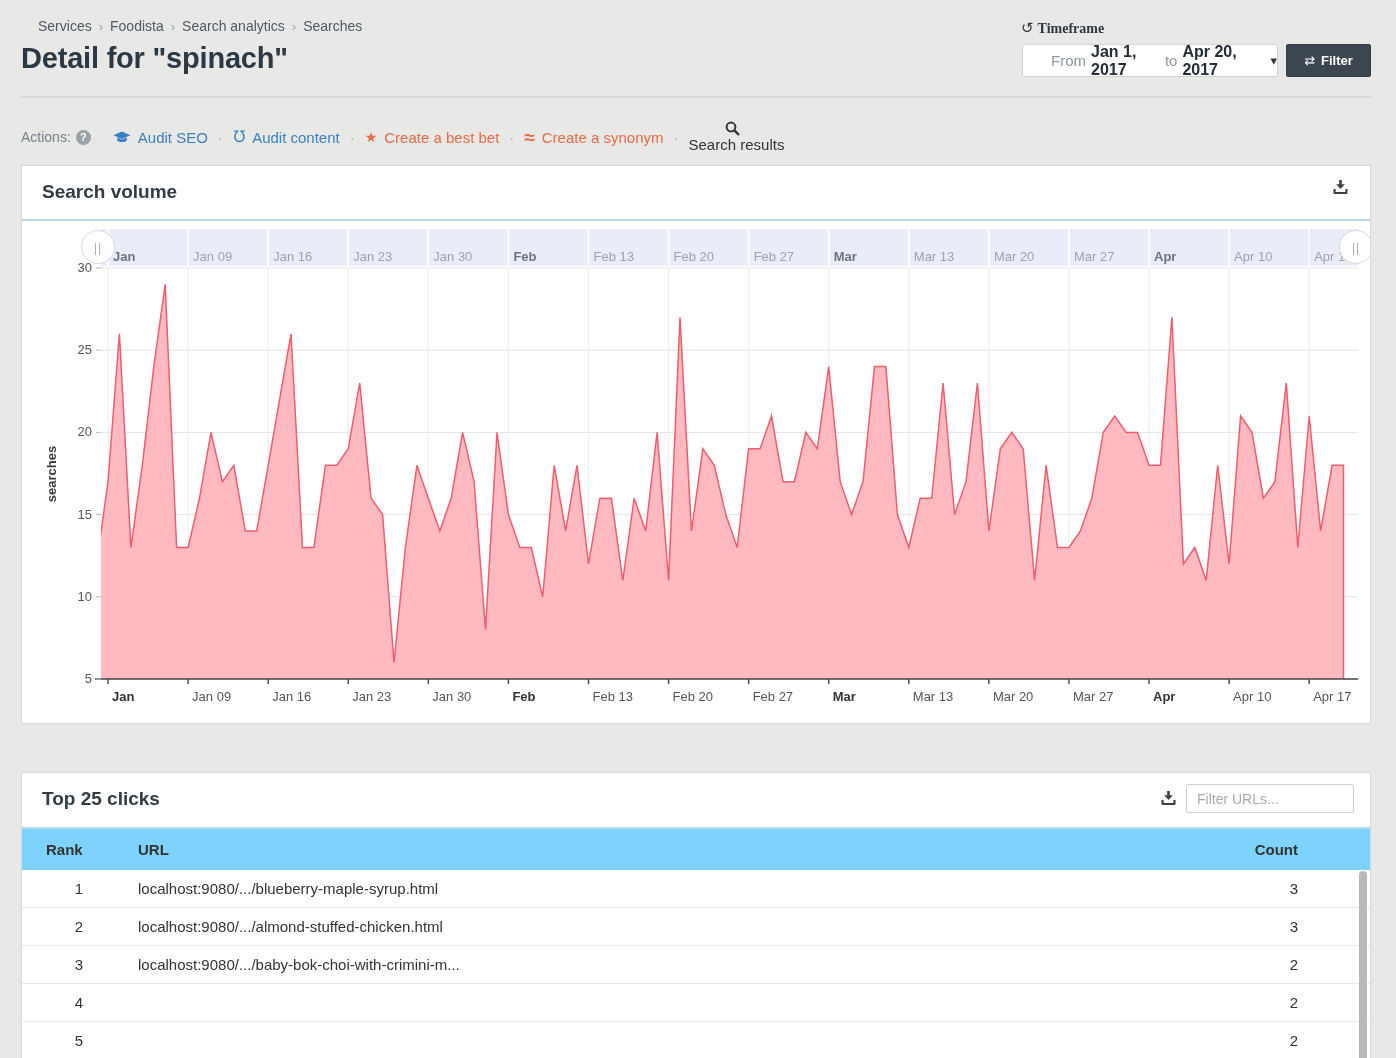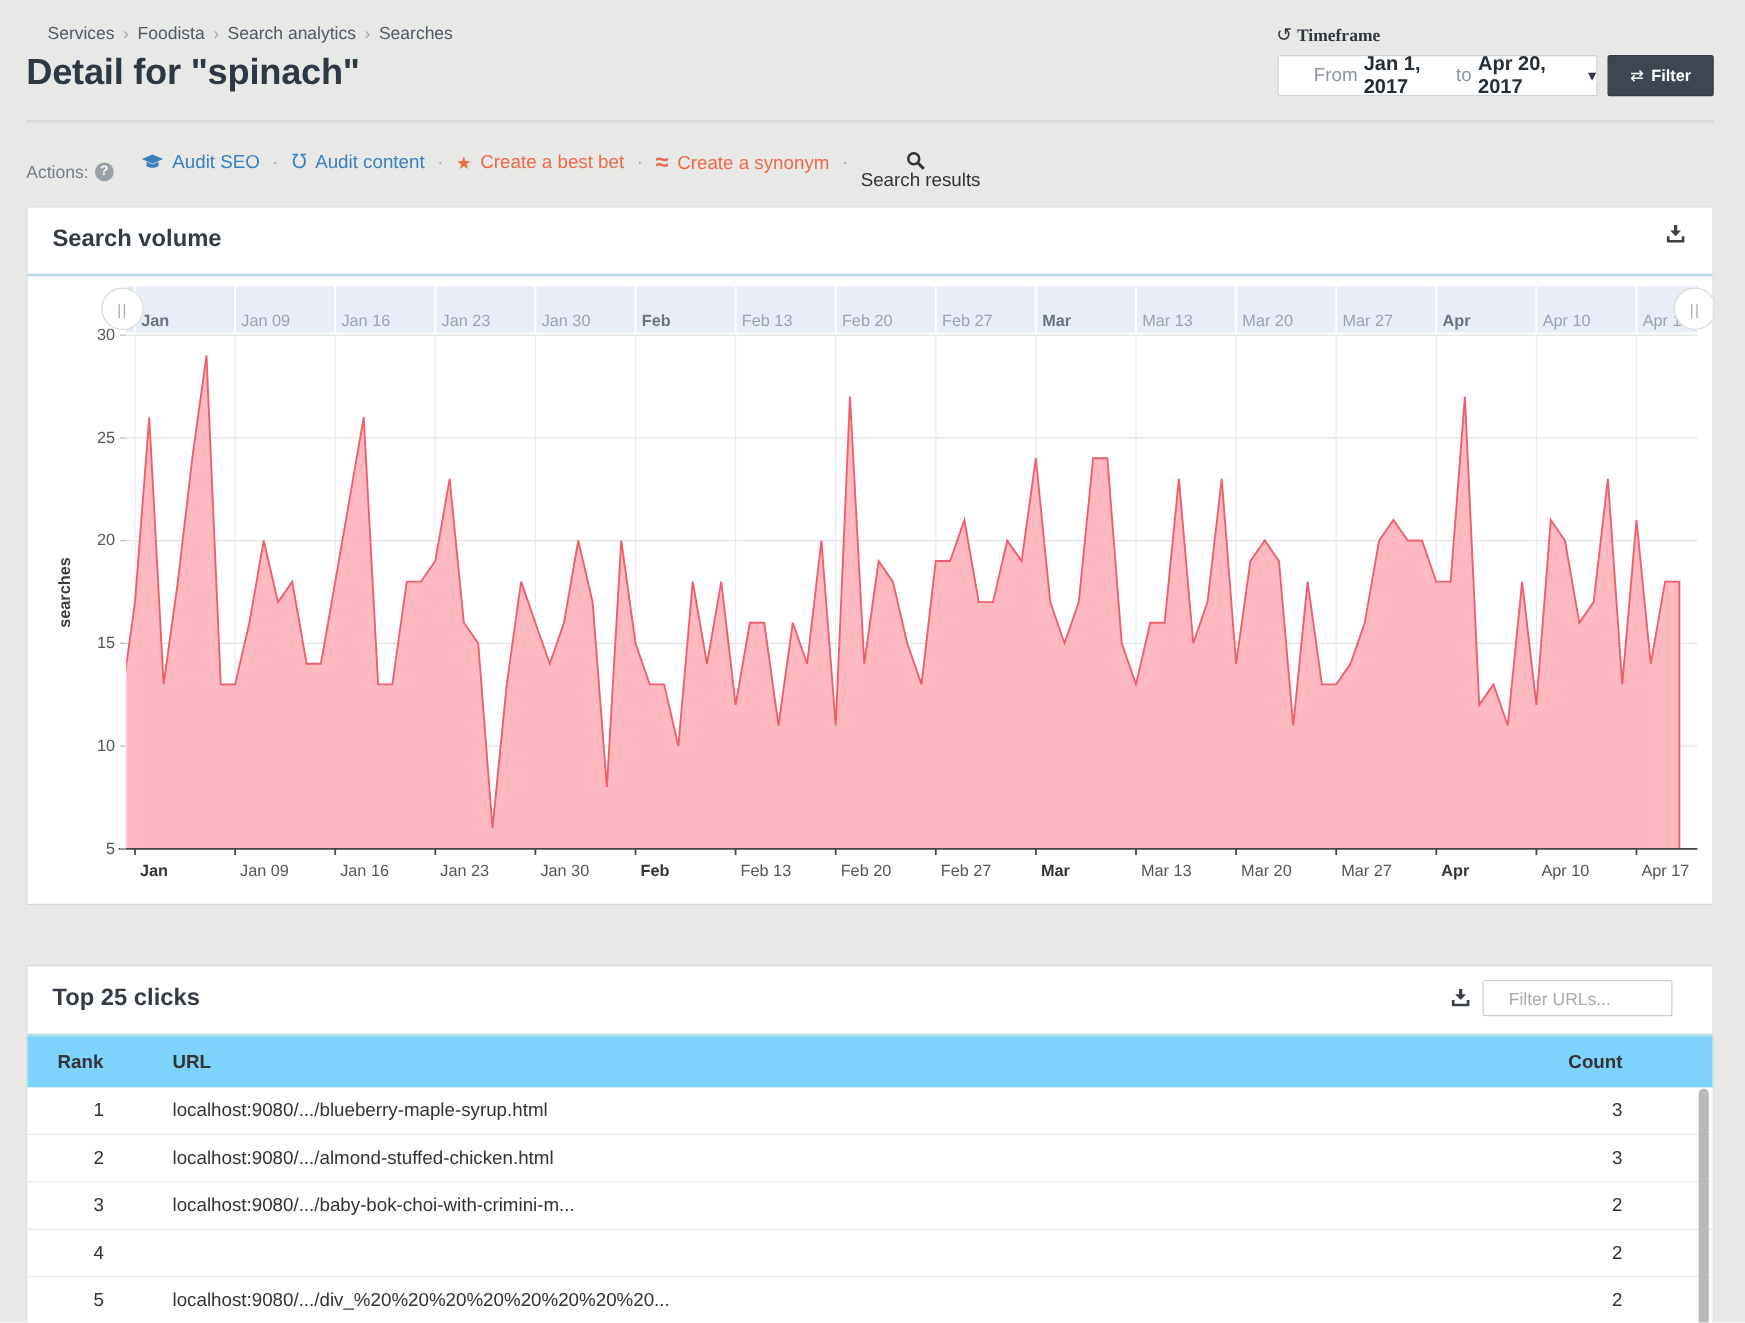--- a/index.html
+++ b/index.html
@@ -59,22 +59,22 @@
   .axis-label{font-size:13px;fill:#555;}
   .axis-month{font-weight:700;fill:#333;}
   .ytick-label{font-size:13px;fill:#555;}
   .ylabel-text{font-size:13px;font-weight:700;fill:#3c3c3c;}
   .handle-glyph{font-size:12px;fill:#a9a9a9;letter-spacing:1px;}
 
   
   #panel-clicks{top:772px;height:300px;}
   #panel-clicks .accent-line{top:54px;}
   #panel-clicks .dl-btn{left:1139px;top:18px;}
-  .filter-input{position:absolute;left:1164px;top:11px;width:152px;height:29px;border:1px solid #cfcfcf;
-         border-radius:2px;box-sizing:border-box;font-size:14px;color:#333;padding:0 20px;outline:none;
+  .filter-input{position:absolute;left:1164px;top:11px;width:168px;height:29px;border:1px solid #cfcfcf;
+         border-radius:2px;box-sizing:border-box;font-size:14px;color:#333;padding:0 10px;outline:none;
          font-family:"Liberation Sans", sans-serif;}
   .filter-input::placeholder{color:#a9a9a9;}
   .thead{position:absolute;left:0;top:56px;width:100%;height:41px;background:#7dd3fc;border-bottom:1px solid #dedede;
          font-size:15px;font-weight:700;color:#333;}
   .th-rank{position:absolute;left:24px;top:0;line-height:41px;}
   .th-url{position:absolute;left:116px;top:0;line-height:41px;}
   .th-count{position:absolute;right:72px;top:0;line-height:41px;}
   .tbody{position:absolute;left:0;top:97px;width:100%;}
   .trow{position:relative;height:37px;border-bottom:1px solid #e9e9e9;background:#fff;font-size:15px;color:#333;}
   .td-rank{position:absolute;left:24px;width:66px;text-align:center;line-height:37px;}
@@ -104,21 +104,21 @@
 </div>
 <div class="abs compare-btn">
   <span class="cmp-ic">⇄</span>
   <span>Filter</span>
 </div>
 
 <div class="abs actions">
   <span class="actions-label">Actions:</span>
   <span class="help-badge">?</span>
   <span style="width:22px"></span>
-  <span id="actions-items" style="display:inline-flex;align-items:flex-start;">
+  <span id="actions-items" style="display:inline-flex;align-items:center;">
       <span class="action-item c-blue">
         <span class="aicon">
           <svg width="18" height="13" viewBox="0 0 18 13" style="fill:currentColor">
             <path d="M9 .5 17.5 4.2 9 7.9 .5 4.2 Z"></path>
             <path d="M4.2 6.4 v2.9 c0 1 2.1 1.8 4.8 1.8 s4.8-.8 4.8-1.8 V6.4 L9 8.5 Z"></path>
           </svg>
         </span>
         <span>Audit SEO</span>
       </span>
       <span class="action-sep">·</span>
@@ -313,19 +313,18 @@
         <span class="td-rank">3</span>
         <span class="td-url">localhost:9080/.../baby-bok-choi-with-crimini-m...</span>
         <span class="td-count">2</span>
       </div>
       <div class="trow">
         <span class="td-rank">4</span>
         <span class="td-count">2</span>
       </div>
       <div class="trow">
         <span class="td-rank">5</span>
-        <span class="td-url">localhost:9080/.../div_%20%20%20%20%20%20%20%20...</span>
         <span class="td-count">2</span>
       </div>
     </div>
 </div>
 
 <div class="scroll-thumb"></div>
 
 </body></html>

